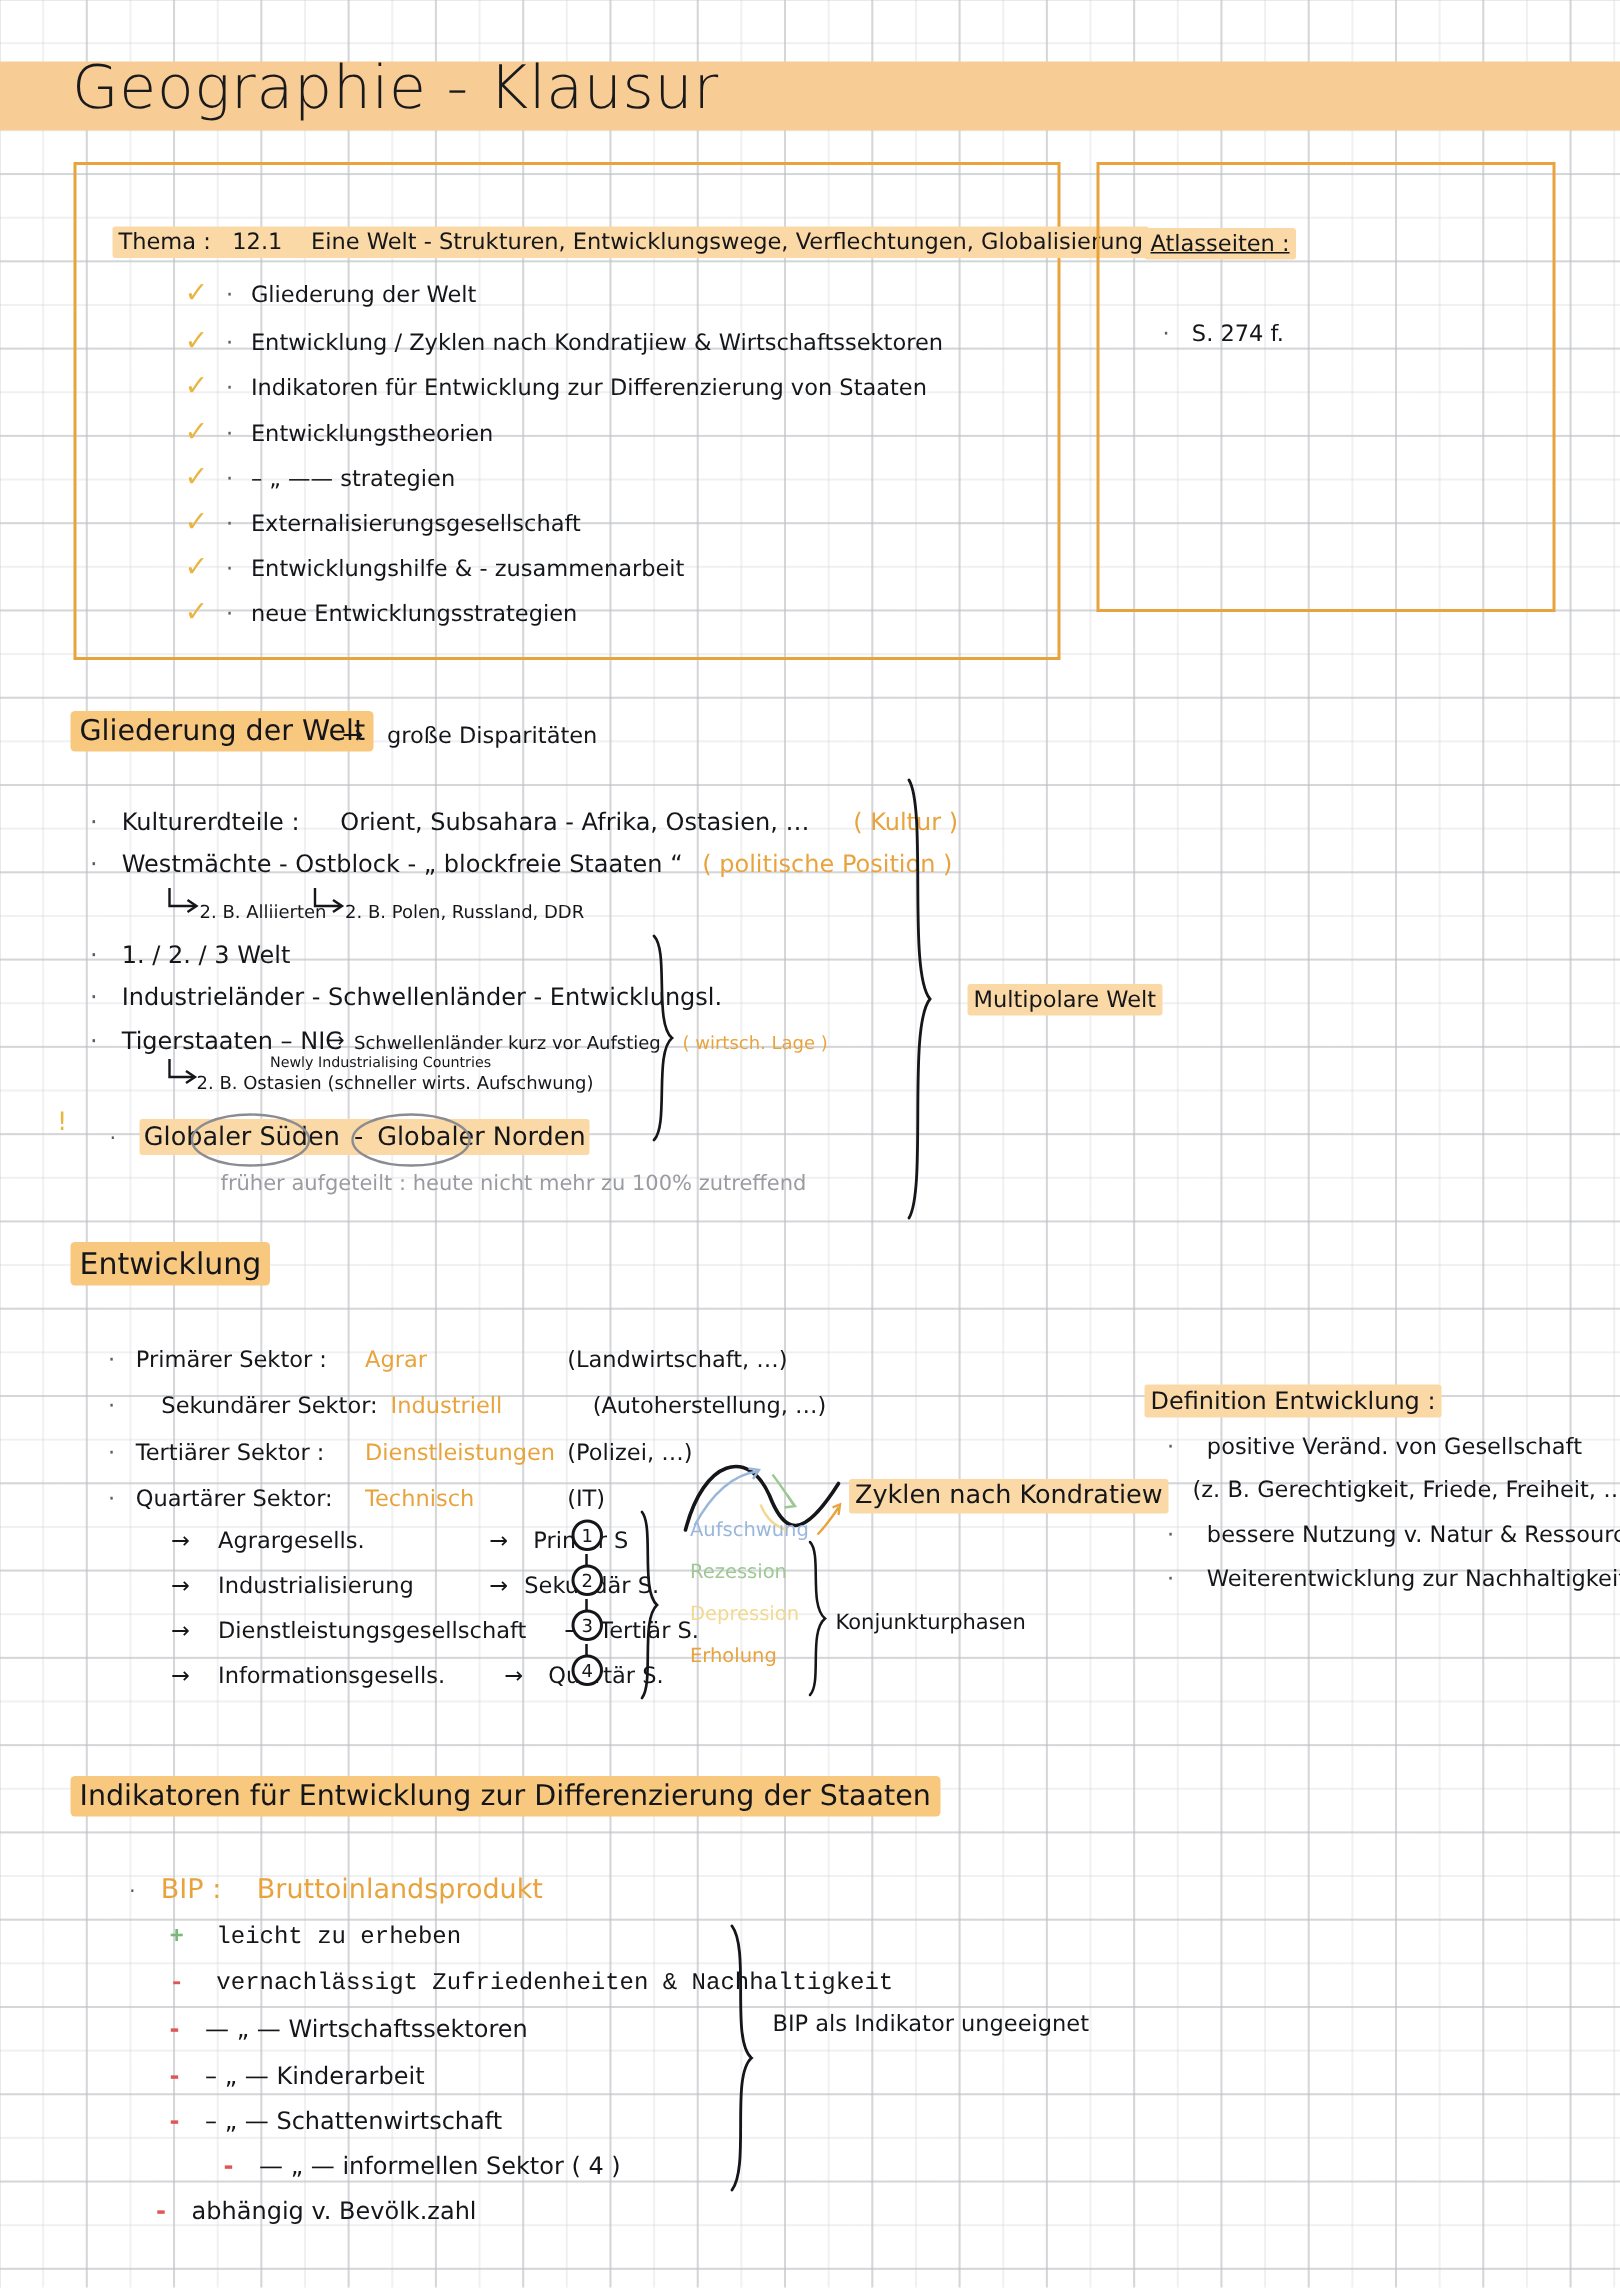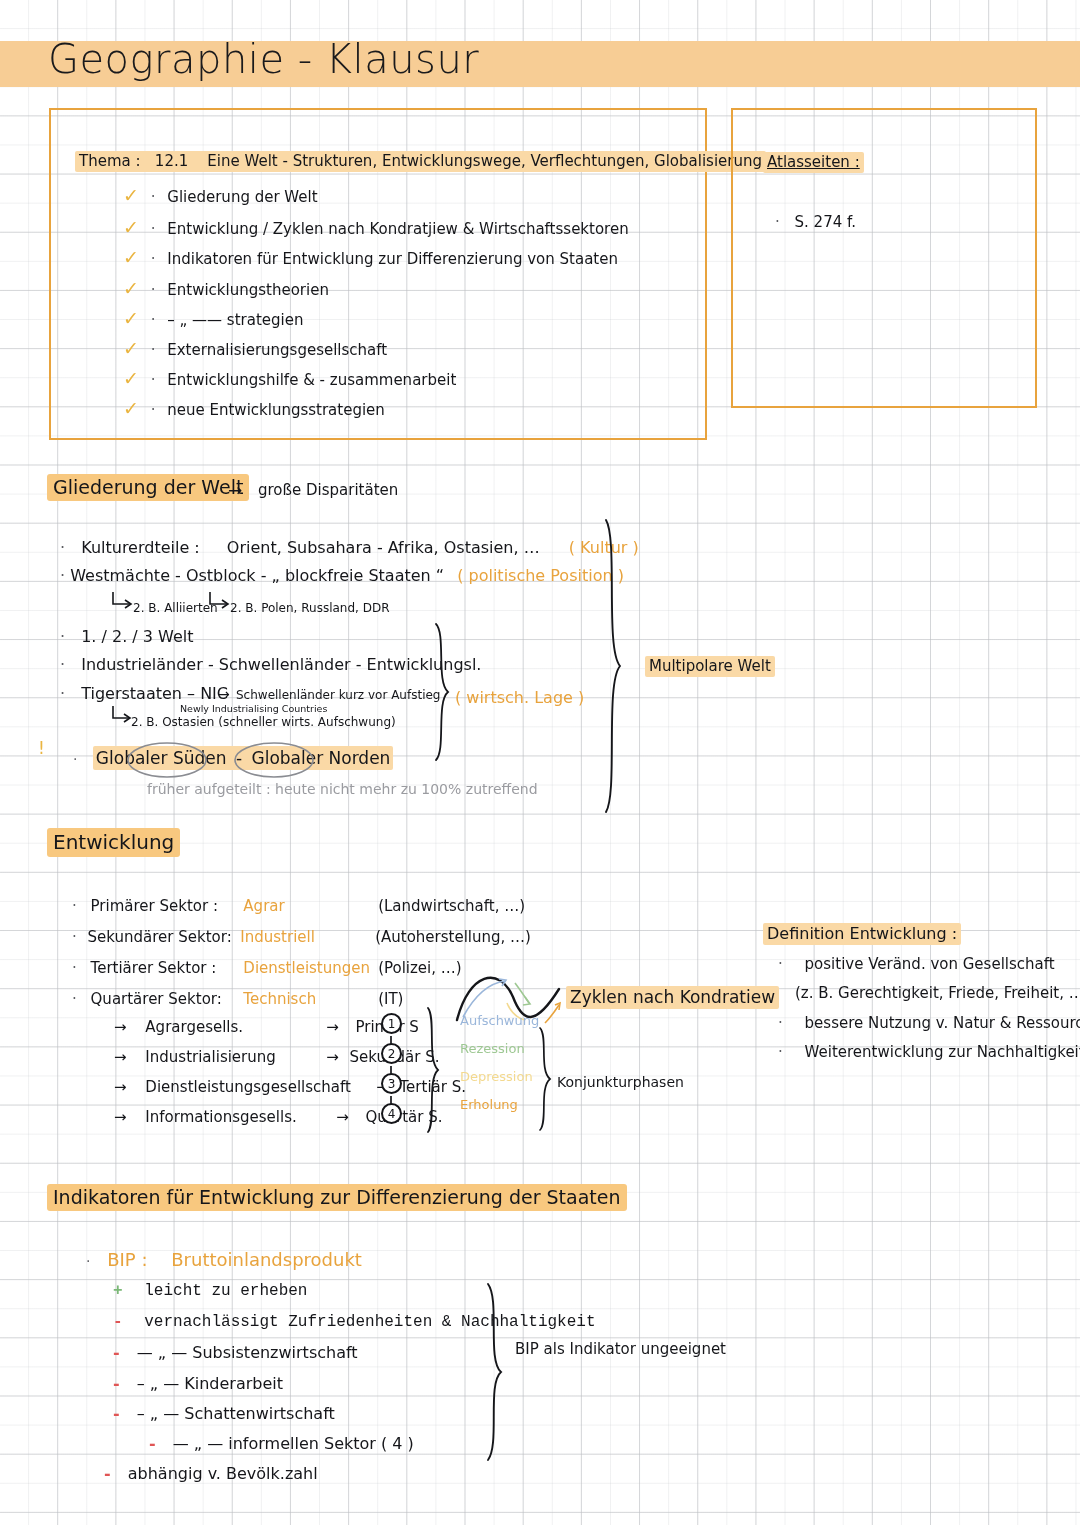--- a/index.html
+++ b/index.html
@@ -142,21 +142,21 @@
 
 <div class="txt hw" style="left:60px; top:538px; font-size:16px;">
   <span class="dot">·</span>
   <span style="margin-left:11px;">Kulturerdteile :</span>
   <span style="margin-left:22px;">Orient, Subsahara - Afrika, Ostasien, …</span>
   <span class="orange" style="margin-left:24px;">( Kultur )</span>
 </div>
 
 <div class="txt hw" style="left:60px; top:566px; font-size:16px;">
   <span class="dot">·</span>
-  <span style="">Westmächte - Ostblock - „ blockfreie Staaten “</span>
+  <span style="margin-left:11px;">Westmächte - Ostblock - „ blockfreie Staaten “</span>
   <span class="orange" style="margin-left:8px;">( politische Position )</span>
 </div>
 
 <svg class="ink" style="left:110px; top:590px;" width="30" height="24">
   <path d="M3,2 L3,14 L20,14" fill="none" stroke="#15161a" stroke-width="1.6"></path>
   <path d="M15,10 L21,14 L15,18" fill="none" stroke="#15161a" stroke-width="1.6"></path>
 </svg>
 <div class="txt hw sm" style="left:133px; top:601px;">2. B. Alliierten</div>
 
 <svg class="ink" style="left:207px; top:590px;" width="30" height="24">
@@ -200,42 +200,42 @@
 <svg class="ink" style="left:127px; top:741px;" width="190" height="38">
   <ellipse cx="40" cy="19" rx="39" ry="17" fill="none" stroke="#8a8c92" stroke-width="1.6"></ellipse>
   <ellipse cx="147" cy="19" rx="39" ry="17" fill="none" stroke="#8a8c92" stroke-width="1.6"></ellipse>
 </svg>
 
 <div class="txt hw gray" style="left:147px; top:781px; font-size:14px;">früher aufgeteilt : heute nicht mehr zu 100% zutreffend</div>
 
 <svg class="ink" style="left:432px; top:622px;" width="24" height="140">
   <path d="M4,2 C14,12 4,60 16,70 C4,80 14,128 4,138" fill="none" stroke="#15161a" stroke-width="1.8" stroke-linecap="round"></path>
 </svg>
-<div class="txt hw orange" style="left:455px; top:688px; font-size:16px;">( wirtsch. Lage )</div>
+<div class="txt hw orange" style="left:455px; top:688px; font-size:12px;">( wirtsch. Lage )</div>
 
 <svg class="ink" style="left:600px; top:518px;" width="28" height="296">
   <path d="M6,2 C18,22 5,130 20,148 C5,166 18,274 6,294" fill="none" stroke="#15161a" stroke-width="1.9" stroke-linecap="round"></path>
 </svg>
 <div class="txt hw" style="left:645px; top:657px; font-size:15px;">
   <span class="hl">Multipolare Welt</span>
 </div>
 
 <div class="txt hw" style="left:47px; top:830px; font-size:20px;">
   <span class="hl-strong">Entwicklung</span>
 </div>
 
 <div class="txt hw" style="left:72px; top:897px; font-size:15px;">
   <span class="dot">·</span>
   <span style="display:inline-block; width:148px; margin-left:9px;">Primärer Sektor  :</span>
   <span class="orange" style="display:inline-block; width:130px;">Agrar</span>
   <span>(Landwirtschaft, …)</span>
 </div>
 <div class="txt hw" style="left:72px; top:928px; font-size:15px;">
   <span class="dot">·</span>
-  <span style="display:inline-block; width:148px; margin-left:6px;">Sekundärer Sektor:</span>
+  <span style="display:inline-block; width:148px; margin-left:26px;">Sekundärer Sektor:</span>
   <span class="orange" style="display:inline-block; width:130px;">Industriell</span>
   <span>(Autoherstellung, …)</span>
 </div>
 <div class="txt hw" style="left:72px; top:959px; font-size:15px;">
   <span class="dot">·</span>
   <span style="display:inline-block; width:148px; margin-left:9px;">Tertiärer Sektor   :</span>
   <span class="orange" style="display:inline-block; width:130px;">Dienstleistungen</span>
   <span>(Polizei, …)</span>
 </div>
 <div class="txt hw" style="left:72px; top:990px; font-size:15px;">
@@ -340,21 +340,21 @@
 <div class="txt hw" style="left:113px; top:1282px; font-size:16px;font-family:Liberation Mono, monospace;">
   <span class="green" style="font-weight:700;">+</span>
   <span style="margin-left:12px;">leicht zu erheben</span>
 </div>
 <div class="txt hw" style="left:113px; top:1313px; font-size:16px;font-family:Liberation Mono, monospace;">
   <span class="red" style="font-weight:700;">-</span>
   <span style="margin-left:12px;">vernachlässigt Zufriedenheiten &amp; Nachhaltigkeit</span>
 </div>
 <div class="txt hw" style="left:113px; top:1343px; font-size:16px;">
   <span class="red" style="font-weight:700;">-</span>
-  <span style="margin-left:12px;">— „ —        Subsistenzwirtschaft</span>
+  <span style="margin-left:12px;">— „ —        Wirtschaftssektoren</span>
 </div>
 <div class="txt hw" style="left:113px; top:1374px; font-size:16px;">
   <span class="red" style="font-weight:700;">-</span>
   <span style="margin-left:12px;">– „ —        Kinderarbeit</span>
 </div>
 <div class="txt hw" style="left:113px; top:1404px; font-size:16px;">
   <span class="red" style="font-weight:700;">-</span>
   <span style="margin-left:12px;">– „ —        Schattenwirtschaft</span>
 </div>
 <div class="txt hw" style="left:113px; top:1434px; font-size:16px;margin-left:36px;">

